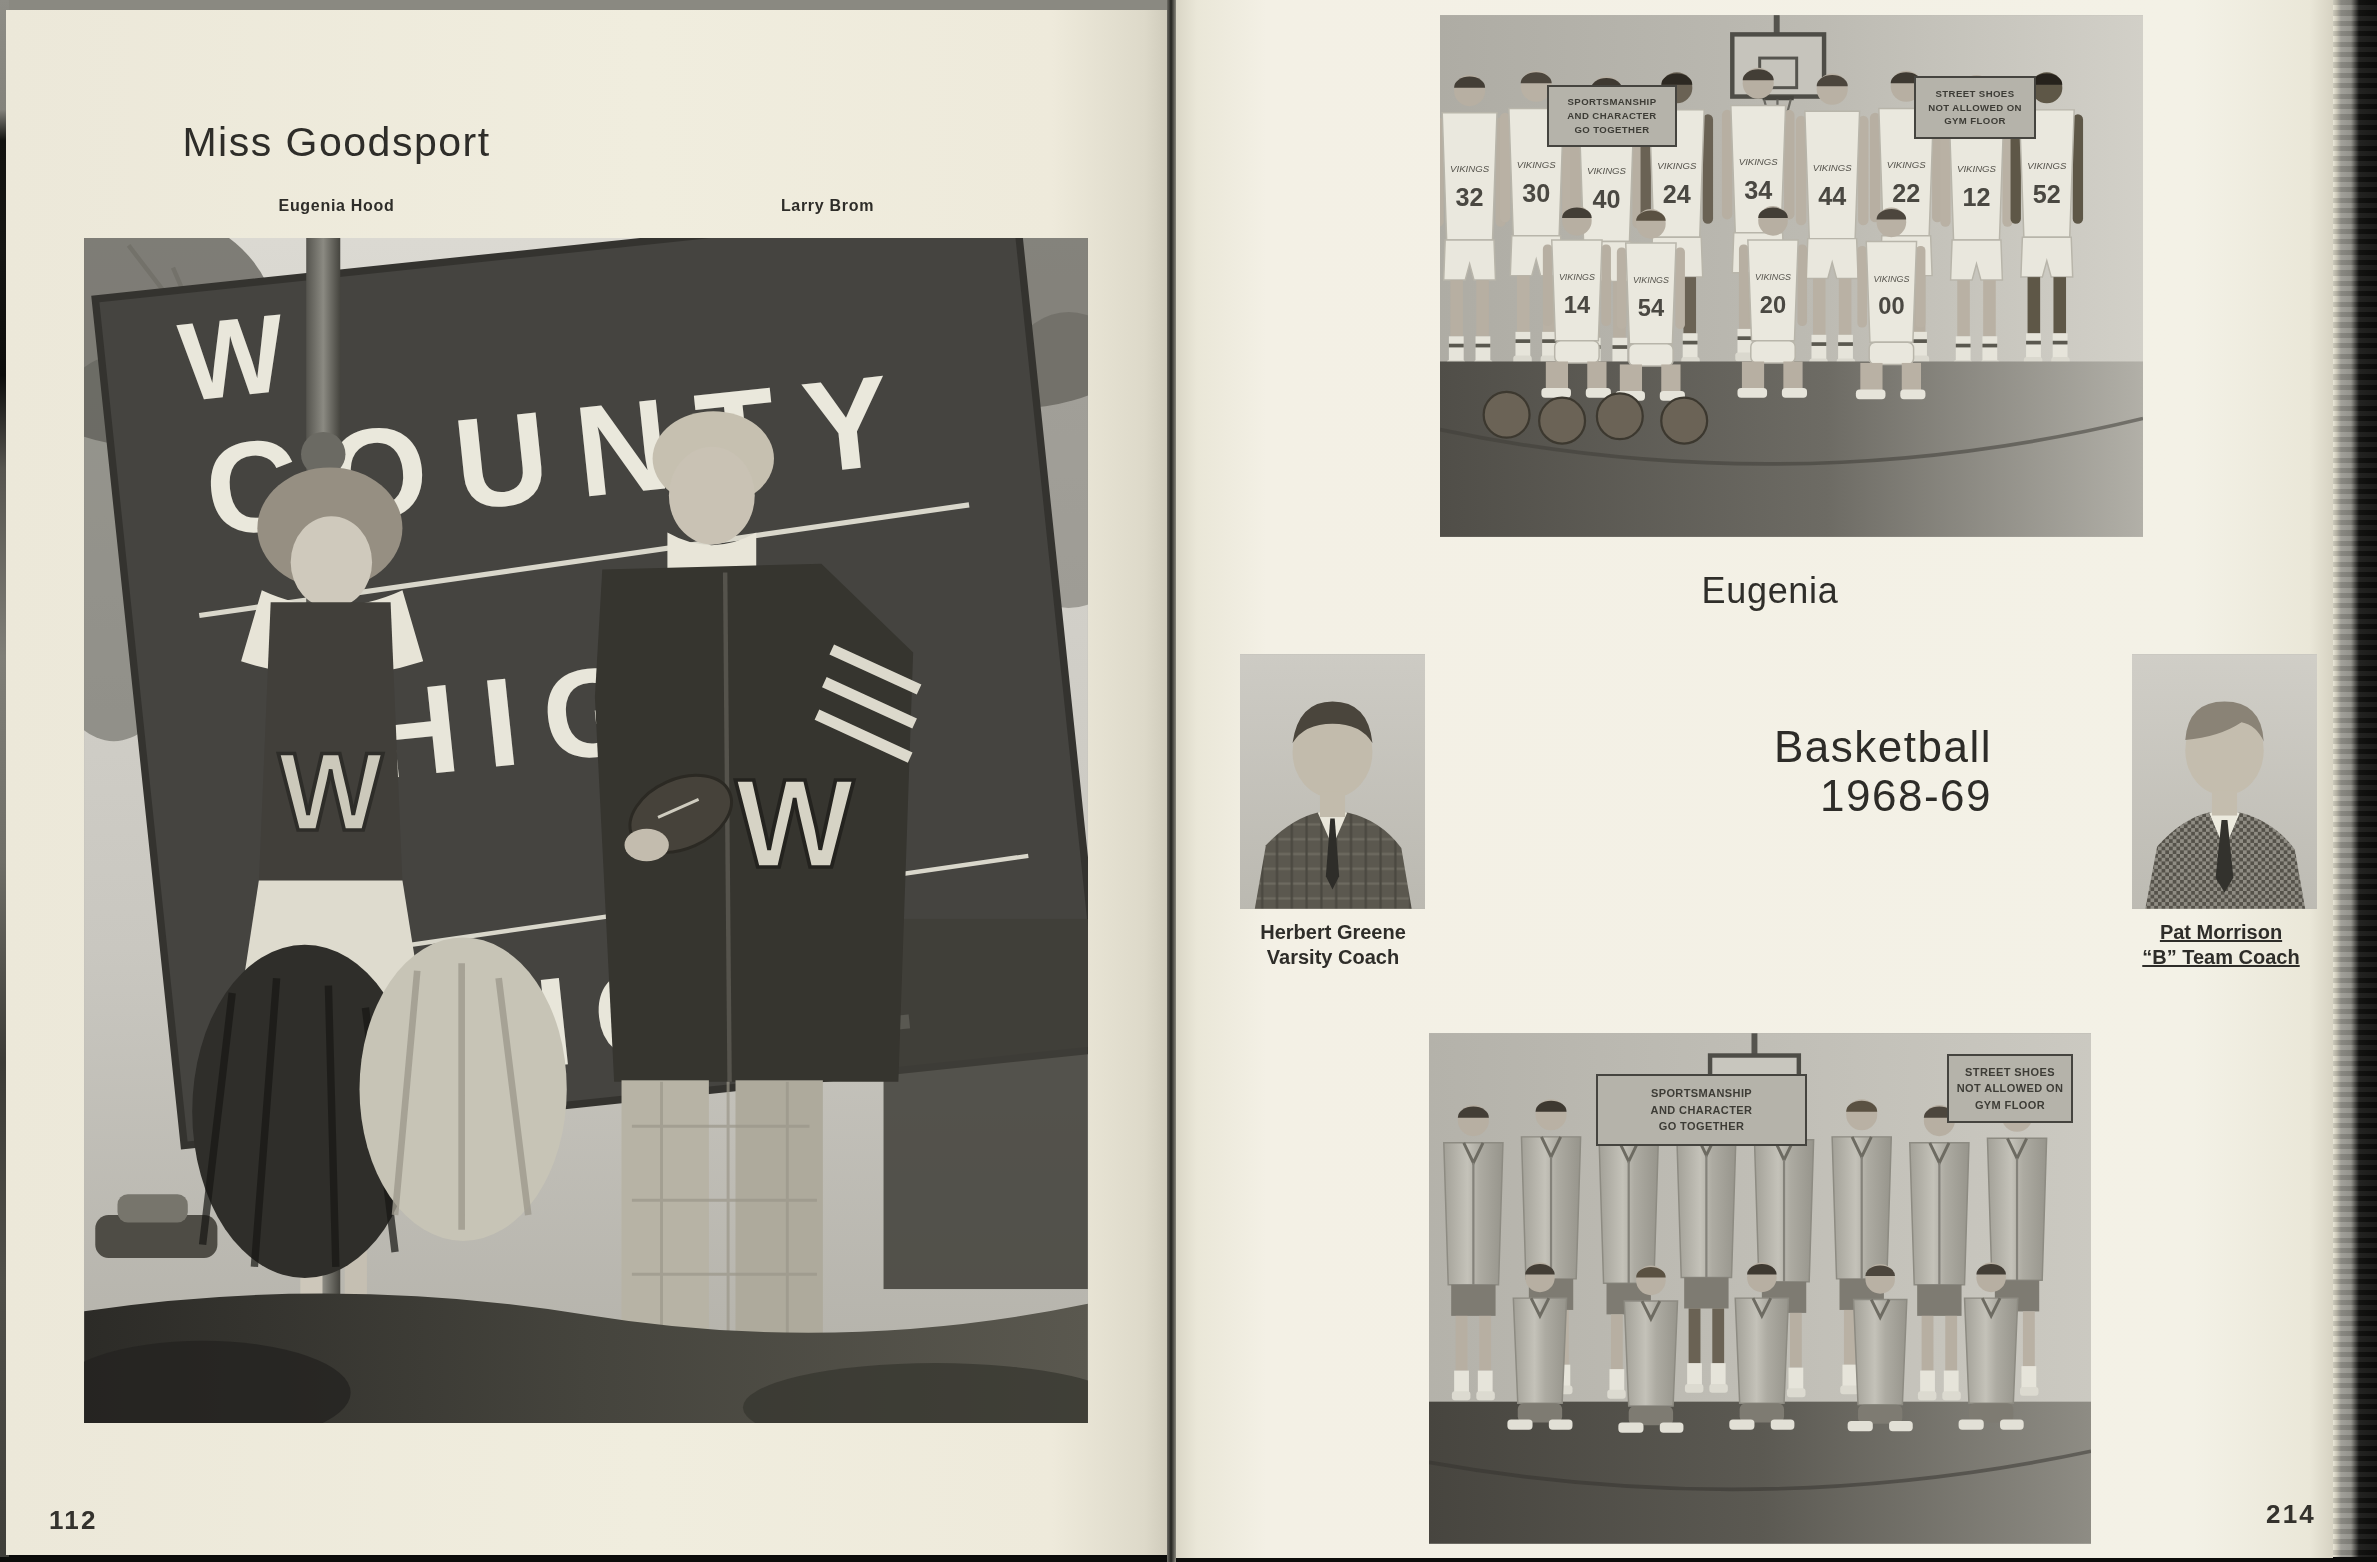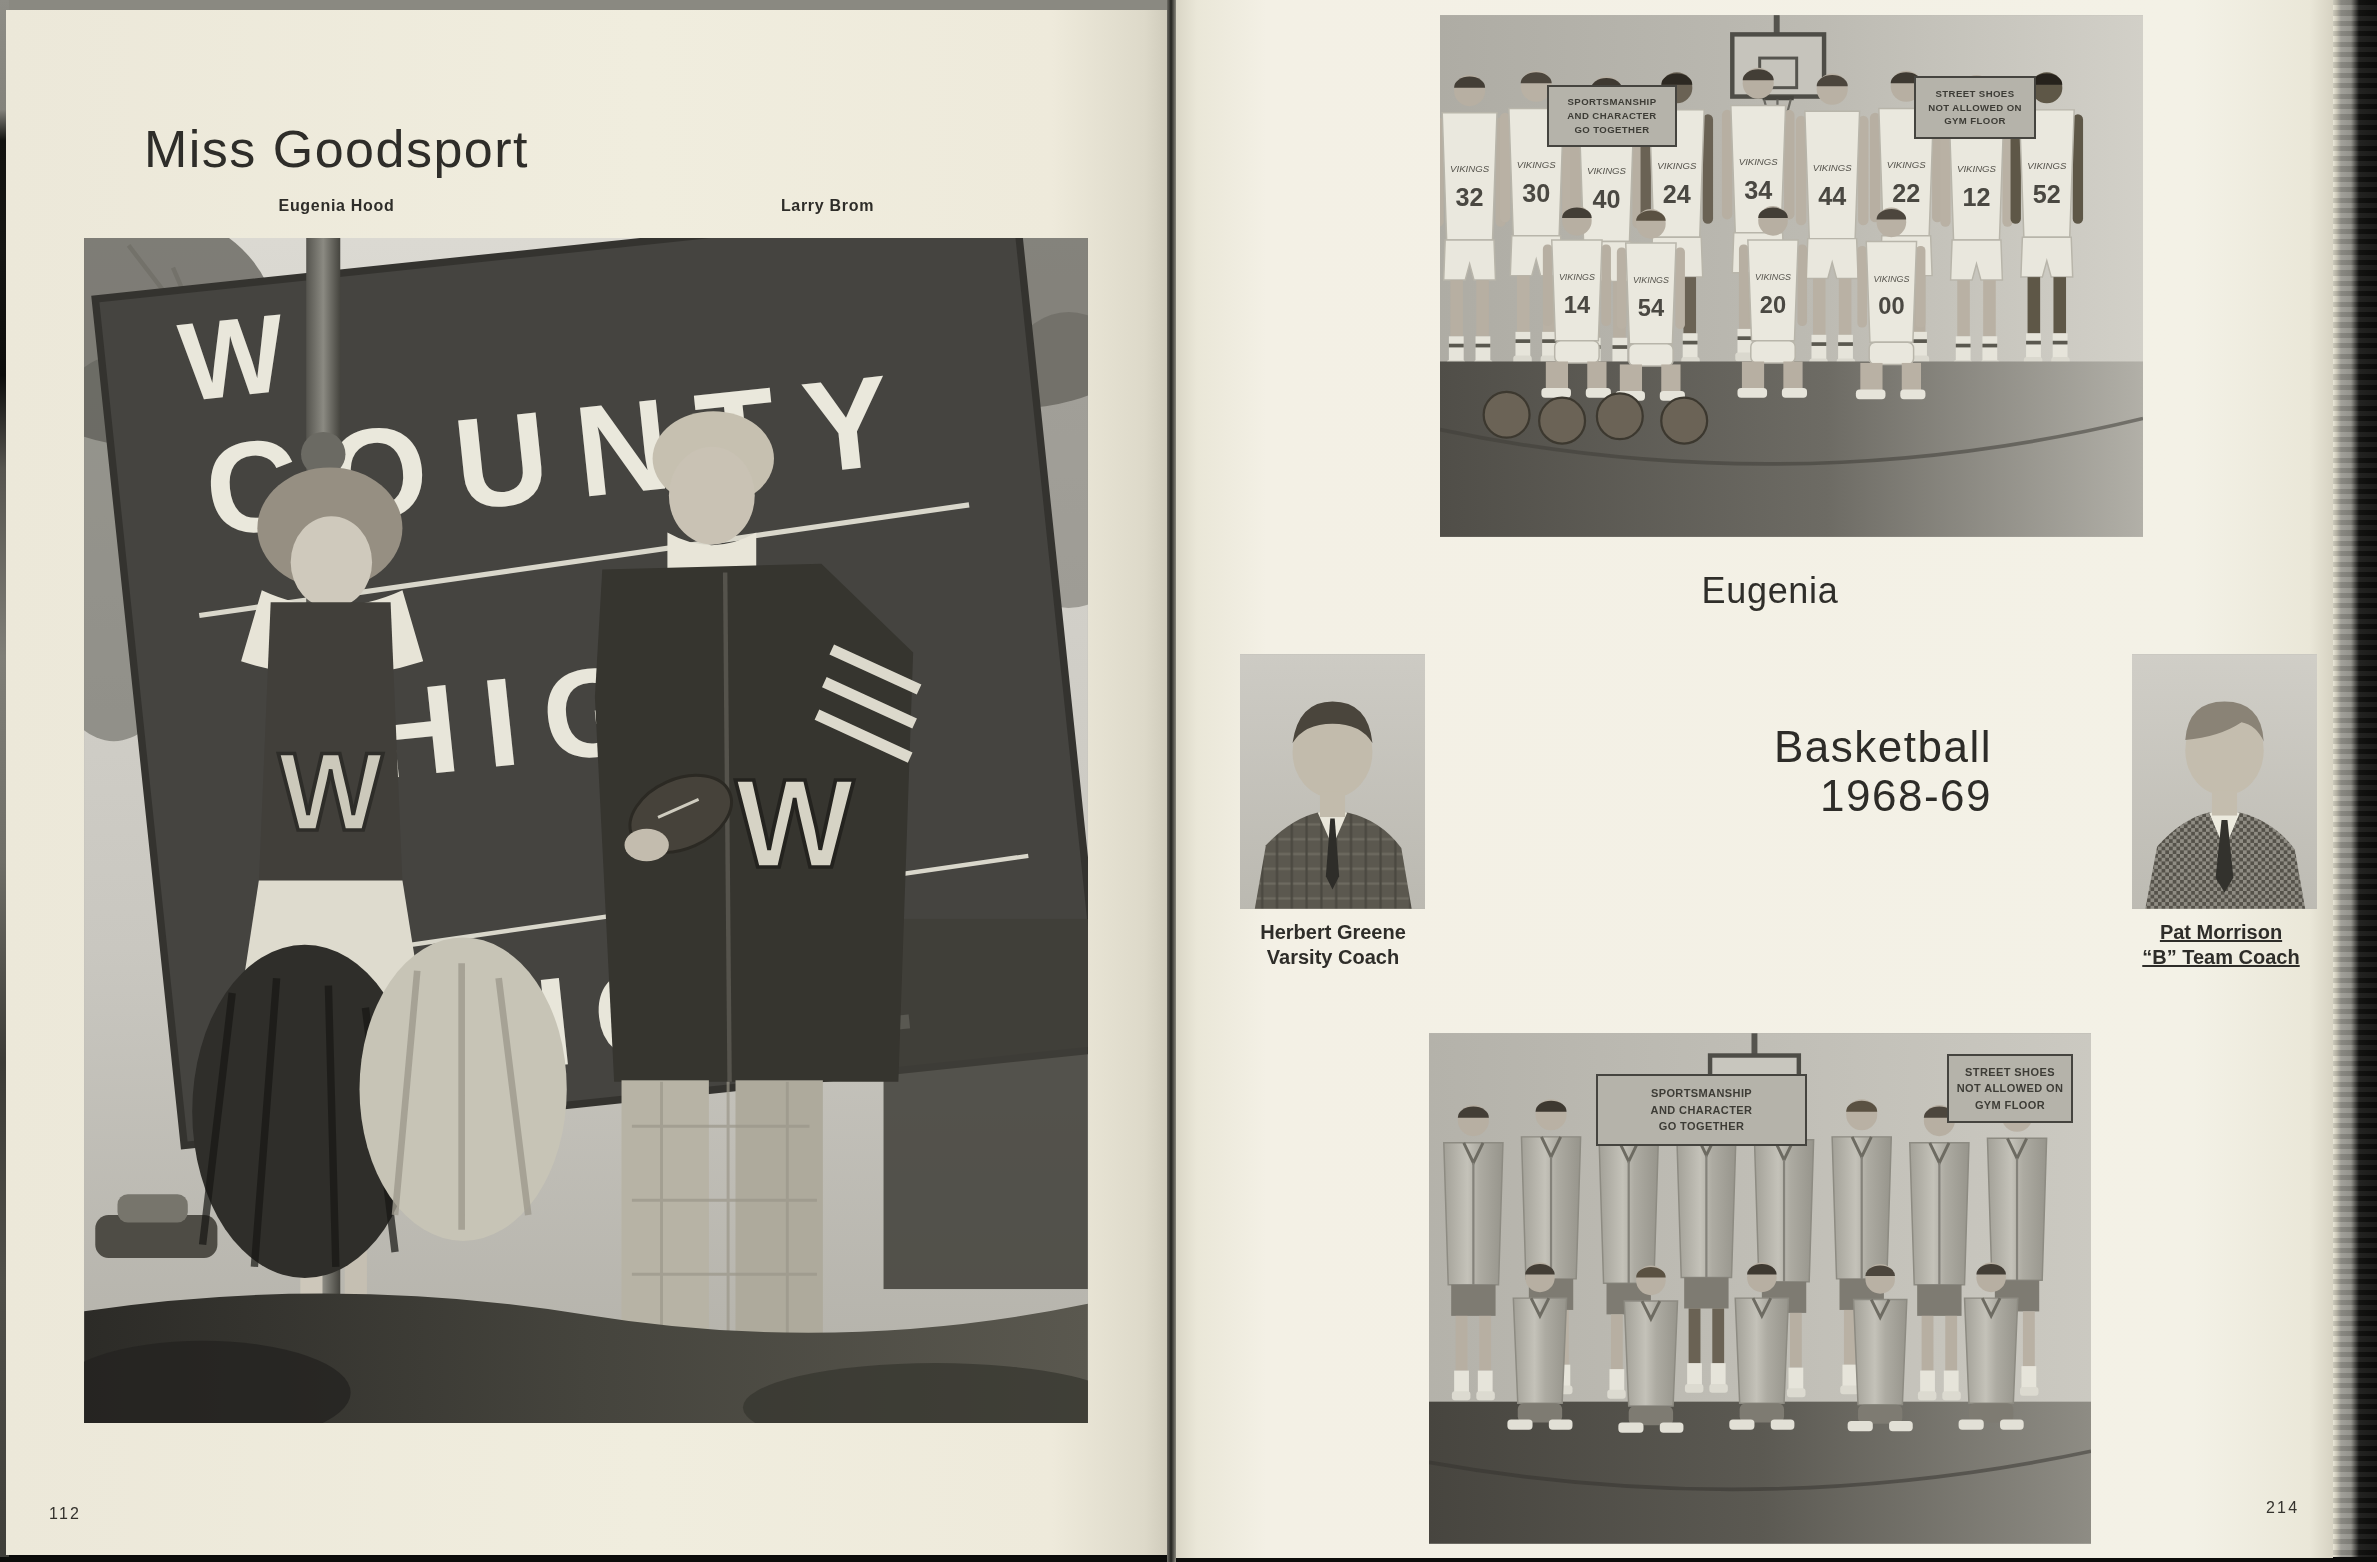--- a/index.html
+++ b/index.html
@@ -20,26 +20,26 @@
 
   .page{position:absolute;}
   .page-left{left:6px;top:9.6px;width:1162px;height:1545px;
     background:linear-gradient(90deg,#ece8d9 0%,#f0edde 55%,#eeeadb 90%,#ddd9c9 98%,#cfcbbb 100%);}
   .page-right{left:1174px;top:0;width:1159px;height:1558px;
     background:linear-gradient(90deg,#d8d4c4 0%,#eae7d8 2%,#f3f0e5 8%,#f3f1e6 88%,#eae7d8 98%,#d6d2c2 100%);}
   .spine{left:1167px;top:0;width:9px;height:1563px;
     background:linear-gradient(90deg,#6e6d66 0%,#23231f 45%,#8a887e 100%);}
 
   
-  .headline{font-size:52px;font-weight:400;letter-spacing:1.5px;text-align:center;color:#2e2d29;}
+  .headline{font-size:41px;font-weight:400;letter-spacing:1.5px;text-align:center;color:#2e2d29;}
   .subname{font-size:16px;font-weight:700;letter-spacing:0.7px;text-align:center;color:#2e2d29;}
   .cap-lg{font-size:36px;font-weight:400;letter-spacing:0.7px;text-align:center;color:#2f2e2a;}
   .title-line{font-size:44px;font-weight:400;letter-spacing:1.5px;text-align:right;color:#2d2c28;line-height:49px;}
   .coach-cap{font-size:20px;font-weight:700;text-align:center;color:#2e2d29;line-height:25px;}
-  .pagenum{font-size:16px;font-weight:400;letter-spacing:2.2px;color:#34322d;}
+  .pagenum{font-size:26px;font-weight:700;letter-spacing:2.2px;color:#34322d;}
 
   .photo{position:absolute;overflow:hidden;background:#b9b7af;}
   .photo svg{position:absolute;left:0;top:0;}
 
   
   .gym-sign{position:absolute;background:#b5b3aa;border:2.2px solid #45443f;
     display:flex;flex-direction:column;justify-content:center;text-align:center;
     color:#3d3c36;font-weight:700;letter-spacing:0.4px;}
   .gym-sign span{display:block;}
   .sign-v{font-size:9.6px;line-height:1.45;}

